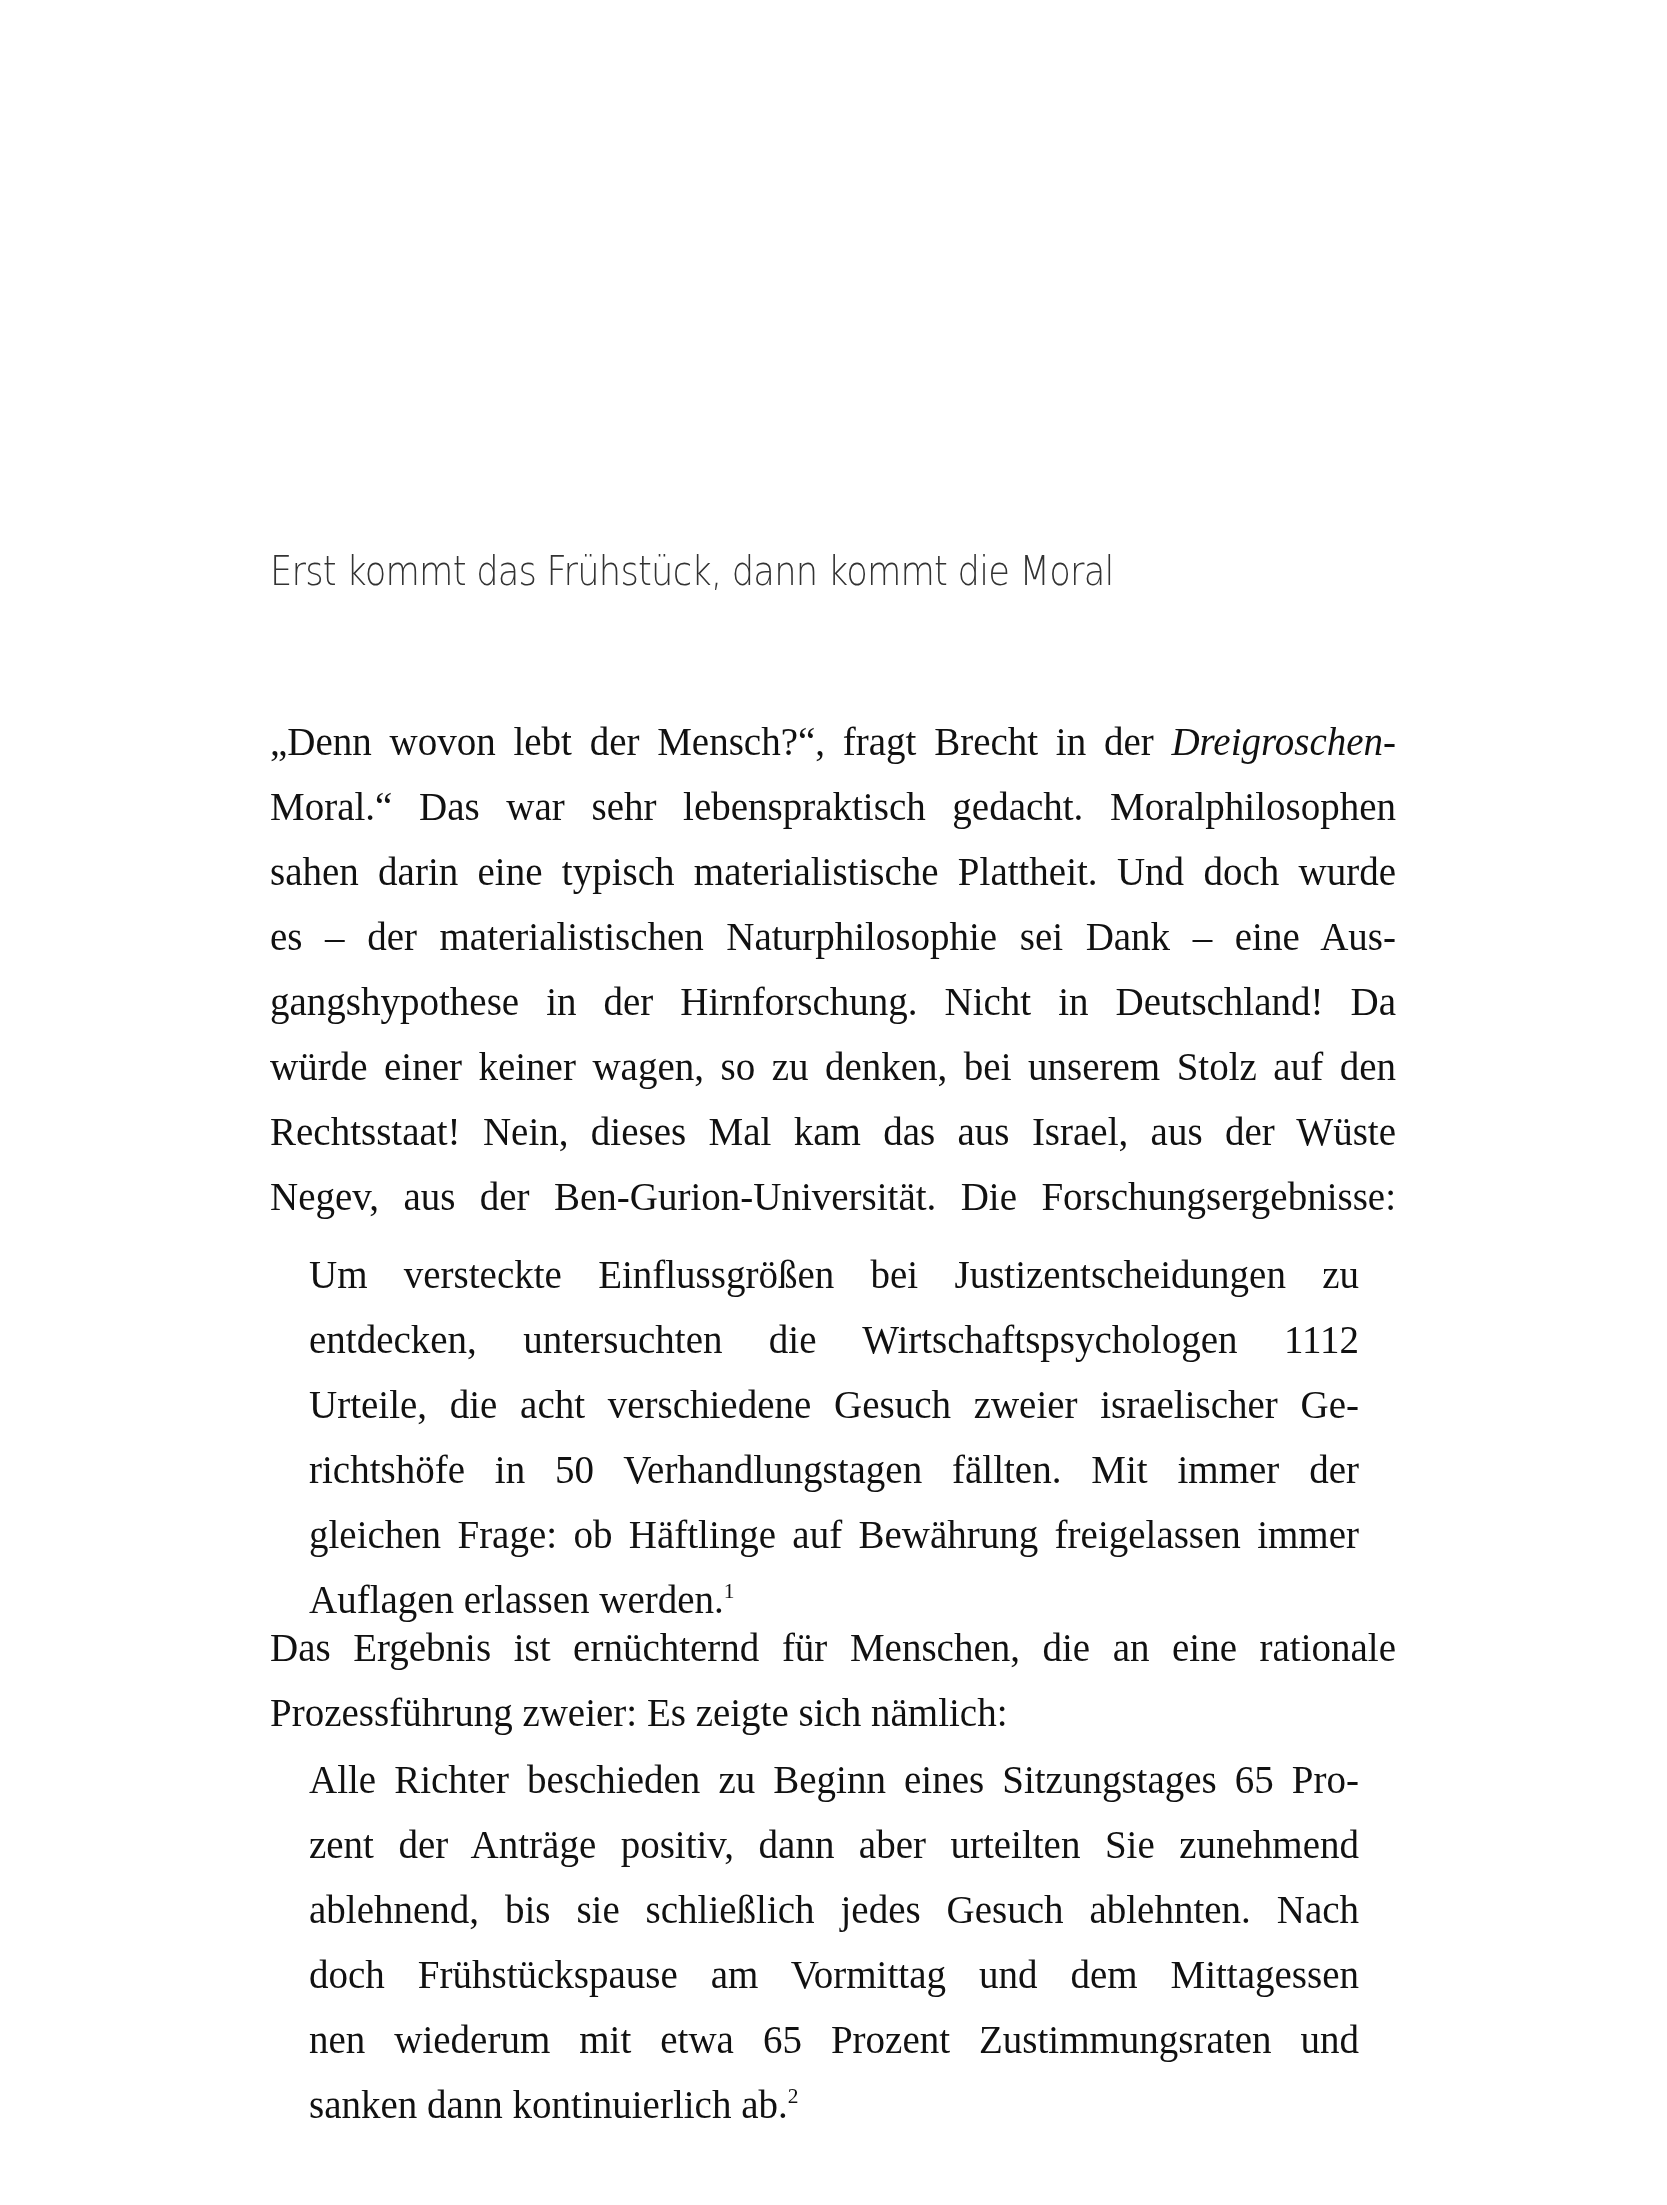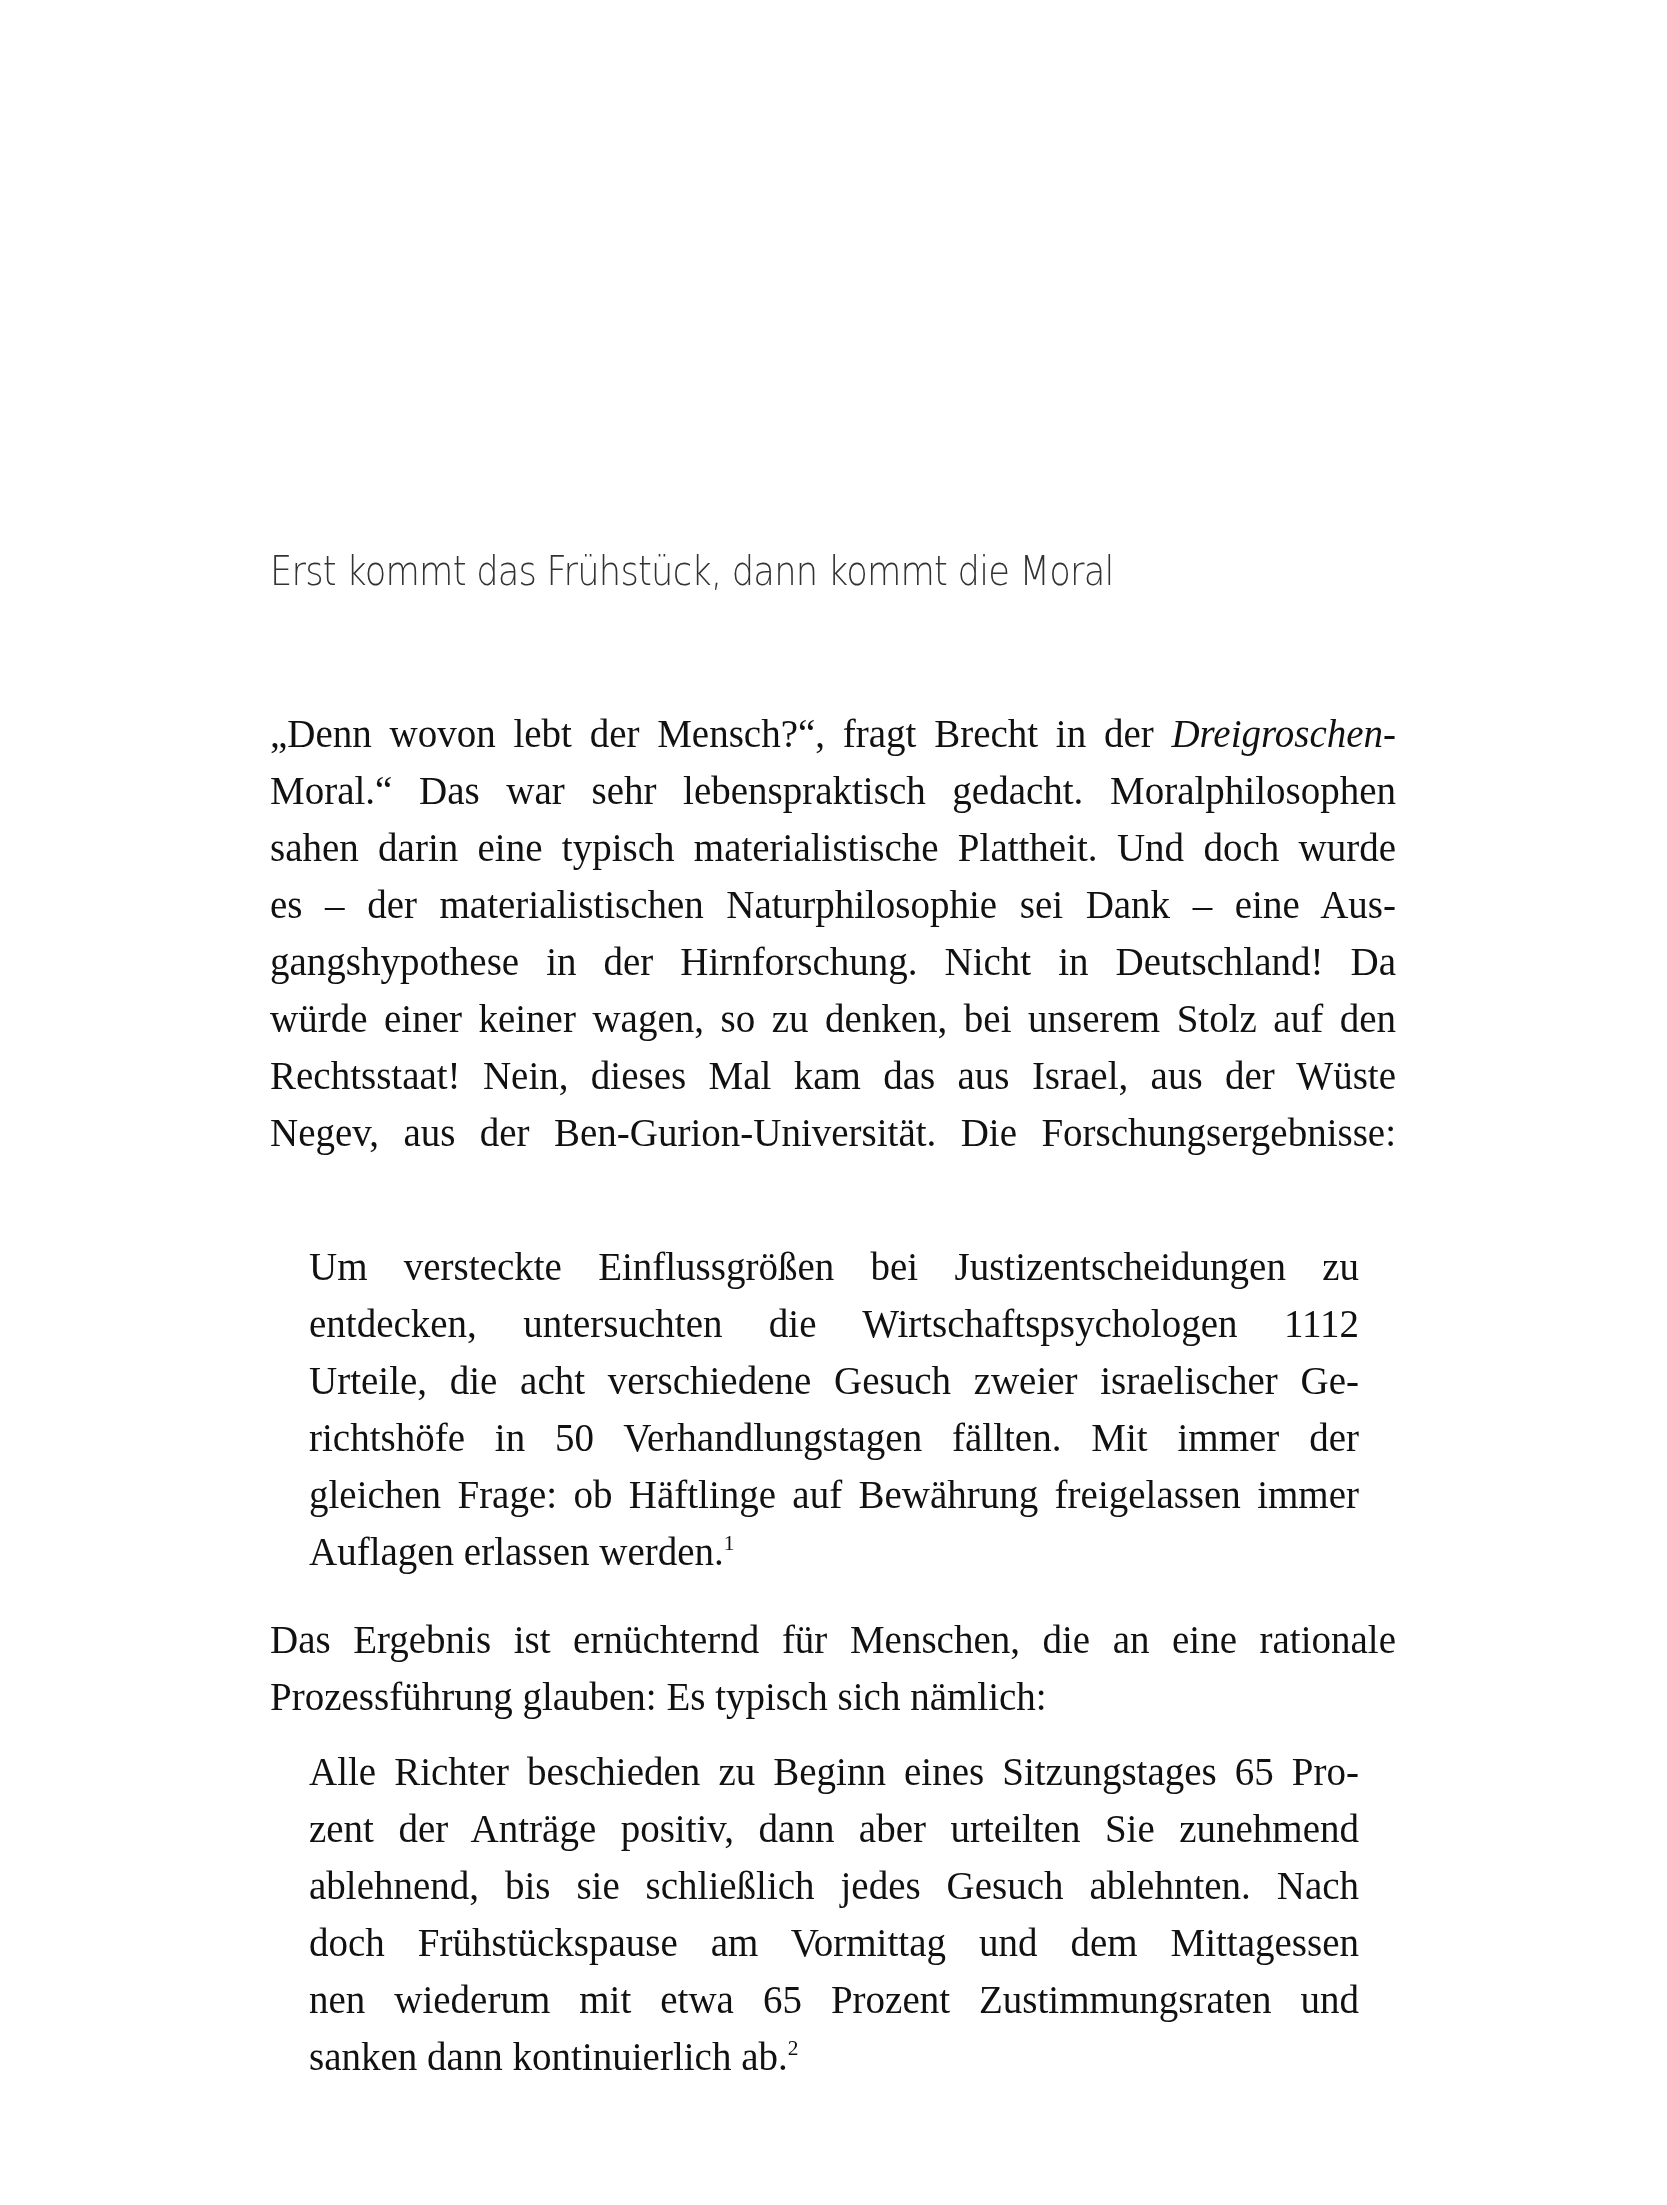--- a/index.html
+++ b/index.html
@@ -15,21 +15,21 @@
     position: absolute; left: 270px; width: 1126px;
     font-family: "Liberation Serif", serif; font-size: 39px; line-height: 57px;
     text-align: justify; color: #111111;
   }
   .p1 { top: 705px; }
   .quote1 { position: absolute; left: 309px; width: 1050px; top: 1238px;
     font-family: "Liberation Serif", serif; font-size: 39px; line-height: 57px; text-align: justify; }
   .p2 { top: 1611px; }
   .quote2 { position: absolute; left: 309px; width: 1050px; top: 1743px;
     font-family: "Liberation Serif", serif; font-size: 39px; line-height: 57px; text-align: justify; }
-  .line { display: block; text-align-last: justify; white-space: nowrap; }
+  .line { display: block; text-align-last: justify; white-space: nowrap; margin-top: 8px; }
   .line.last { text-align-last: left; }
   em { font-style: italic; }
   sup { font-size: 55%; vertical-align: 0.7em; line-height: 0; }
 </style>
 </head>
 <body>
 
 <div class="page">
 
   <div class="chapter-title">Erst kommt das Frühstück, dann kommt die Moral</div>
@@ -49,21 +49,21 @@
     <span class="line">Um versteckte Einflussgrößen bei Justizentscheidungen zu</span>
     <span class="line">entdecken, untersuchten die Wirtschaftspsychologen 1112</span>
     <span class="line">Urteile, die acht verschiedene Gesuch zweier israelischer Ge-</span>
     <span class="line">richtshöfe in 50 Verhandlungstagen fällten. Mit immer der</span>
     <span class="line">gleichen Frage: ob Häftlinge auf Bewährung freigelassen immer</span>
     <span class="line last"><span>Auflagen erlassen werden.</span><sup>1</sup></span>
   </div>
 
   <div class="body-text p2">
     <span class="line">Das Ergebnis ist ernüchternd für Menschen, die an eine rationale</span>
-    <span class="line last">Prozessführung glauben: Es typisch sich nämlich:</span>
+    <span class="line last">Prozessführung zweier: Es zeigte sich nämlich:</span>
   </div>
 
   <div class="quote2">
     <span class="line">Alle Richter beschieden zu Beginn eines Sitzungstages 65 Pro-</span>
     <span class="line">zent der Anträge positiv, dann aber urteilten Sie zunehmend</span>
     <span class="line">ablehnend, bis sie schließlich jedes Gesuch ablehnten. Nach</span>
     <span class="line">doch Frühstückspause am Vormittag und dem Mittagessen</span>
     <span class="line">nen wiederum mit etwa 65 Prozent Zustimmungsraten und</span>
     <span class="line last"><span>sanken dann kontinuierlich ab.</span><sup>2</sup></span>
   </div>

